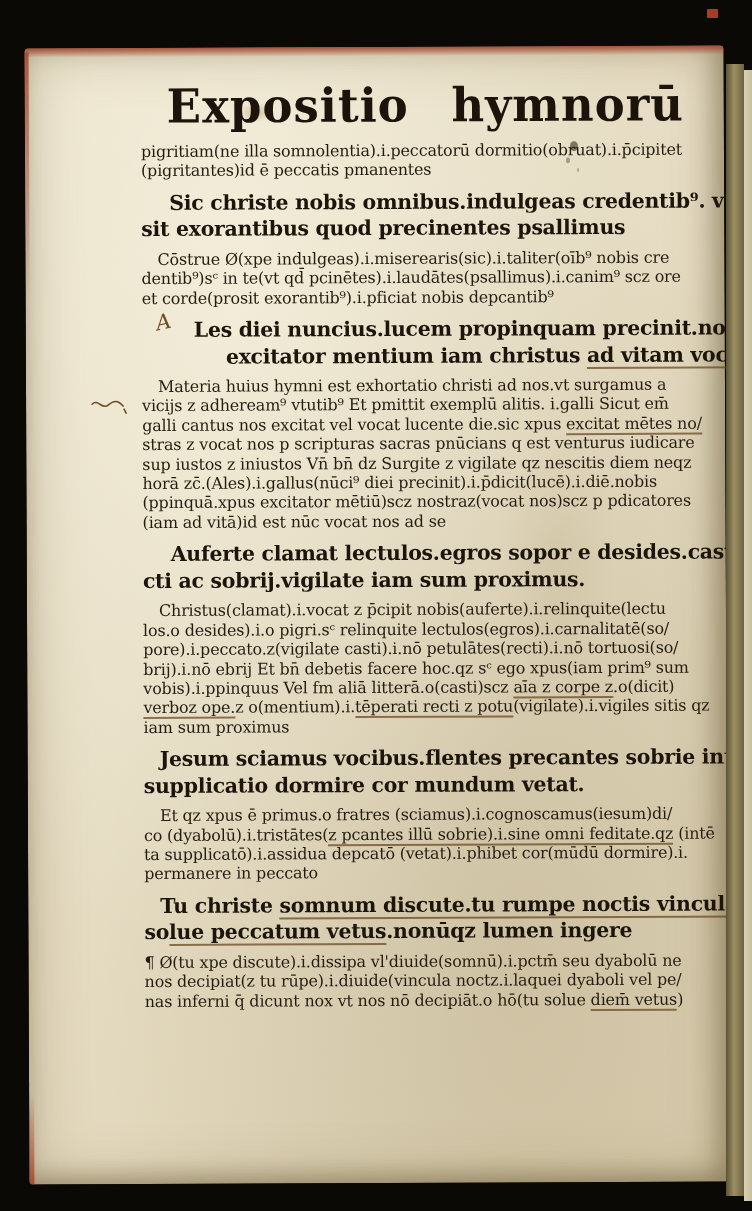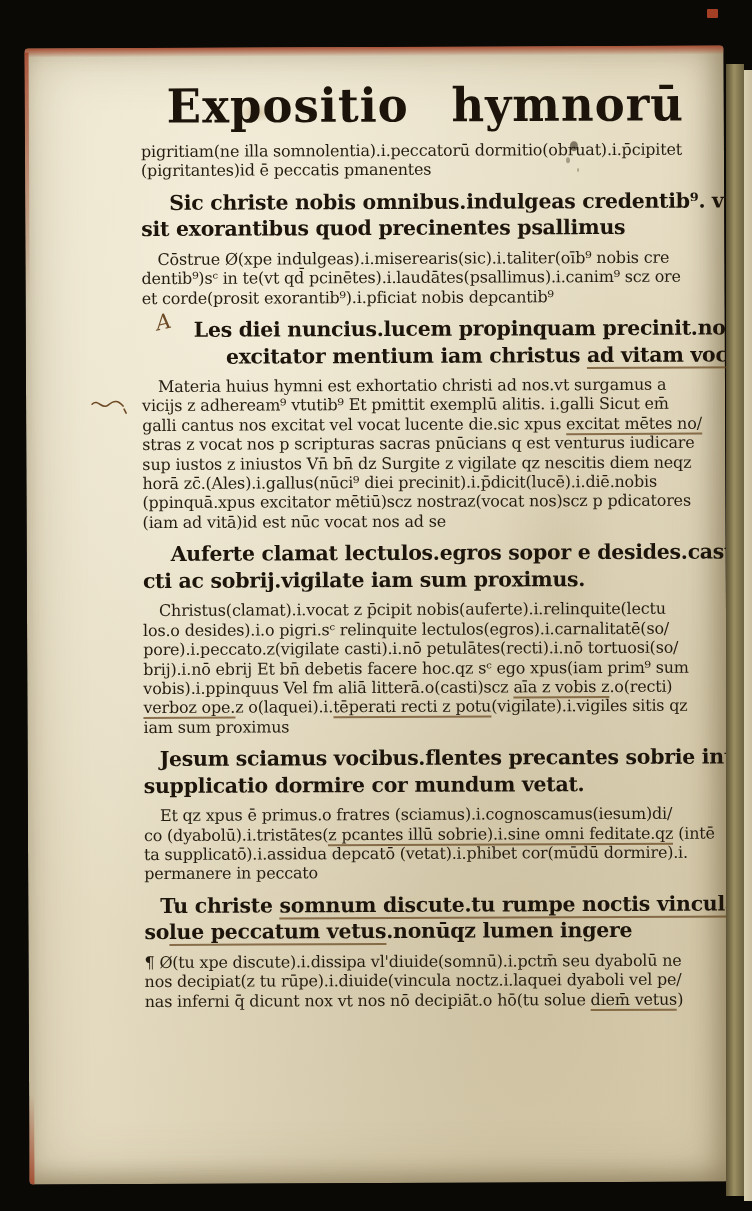--- a/index.html
+++ b/index.html
@@ -93,22 +93,22 @@
           </div>
           <div class="section verse">
             <div class="line" style="padding-left: 28px;"><span>Auferte clamat lectulos.egros sopor e desides.castiqz re/</span></div>
             <div class="line"><span>cti ac sobrij.vigilate iam sum proximus.</span></div>
           </div>
           <div class="section gloss">
             <div class="line" style="padding-left: 16px;"><span>Christus(clamat).i.vocat z p̄cipit nobis(auferte).i.relinquite(lectu</span></div>
             <div class="line"><span>los.o desides).i.o pigri.sᶜ relinquite lectulos(egros).i.carnalitatē(so/</span></div>
             <div class="line"><span>pore).i.peccato.z(vigilate casti).i.nō petulātes(recti).i.nō tortuosi(so/</span></div>
             <div class="line"><span>brij).i.nō ebrij Et bn̄ debetis facere hoc.qz sᶜ ego xpus(iam prim⁹ sum</span></div>
-            <div class="line"><span>vobis).i.ppinquus Vel fm aliā litterā.o(casti)scz </span><span class="u">aīa z vobis z</span><span>.o(recti)</span></div>
-            <div class="line"><span class="u">verboz ope.</span><span>z o(laquei).i.</span><span class="u">tēperati recti z potu</span><span>(vigilate).i.vigiles sitis qz</span></div>
+            <div class="line"><span>vobis).i.ppinquus Vel fm aliā litterā.o(casti)scz </span><span class="u">aīa z corpe z</span><span>.o(dicit)</span></div>
+            <div class="line"><span class="u">verboz ope.</span><span>z o(mentium).i.</span><span class="u">tēperati recti z potu</span><span>(vigilate).i.vigiles sitis qz</span></div>
             <div class="line"><span>iam sum proximus</span></div>
           </div>
           <div class="section verse">
             <div class="line" style="padding-left: 16px;"><span>Jesum sciamus vocibus.flentes precantes sobrie intenta</span></div>
             <div class="line"><span>supplicatio dormire cor mundum vetat.</span></div>
           </div>
           <div class="section gloss">
             <div class="line" style="padding-left: 16px;"><span>Et qz xpus ē primus.o fratres (sciamus).i.cognoscamus(iesum)di/</span></div>
             <div class="line"><span>co (dyabolū).i.tristātes(</span><span class="u">z pcantes illū sobrie).i.sine omni feditate.qz</span><span> (intē</span></div>
             <div class="line"><span>ta supplicatō).i.assidua depcatō (vetat).i.phibet cor(mūdū dormire).i.</span></div>

